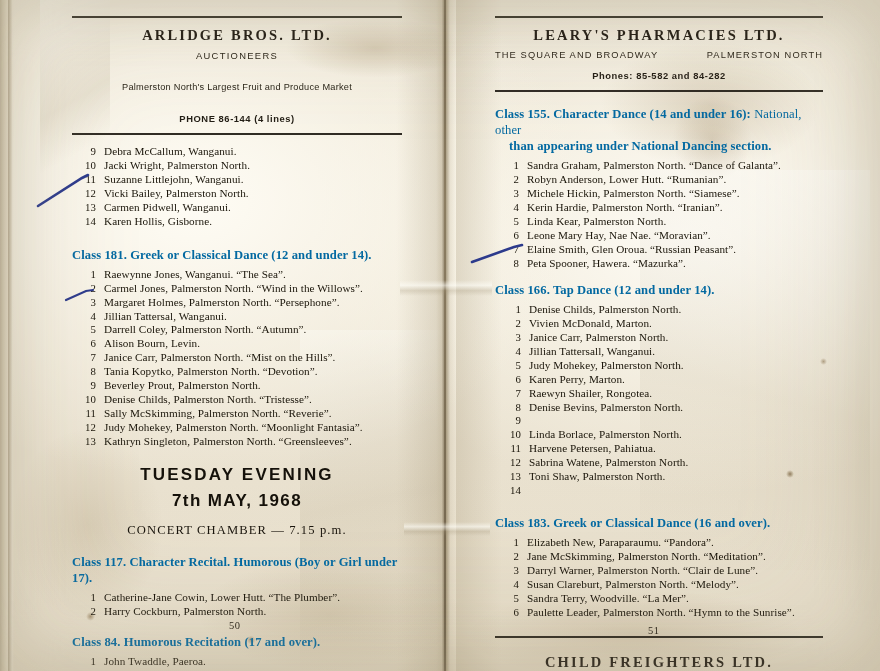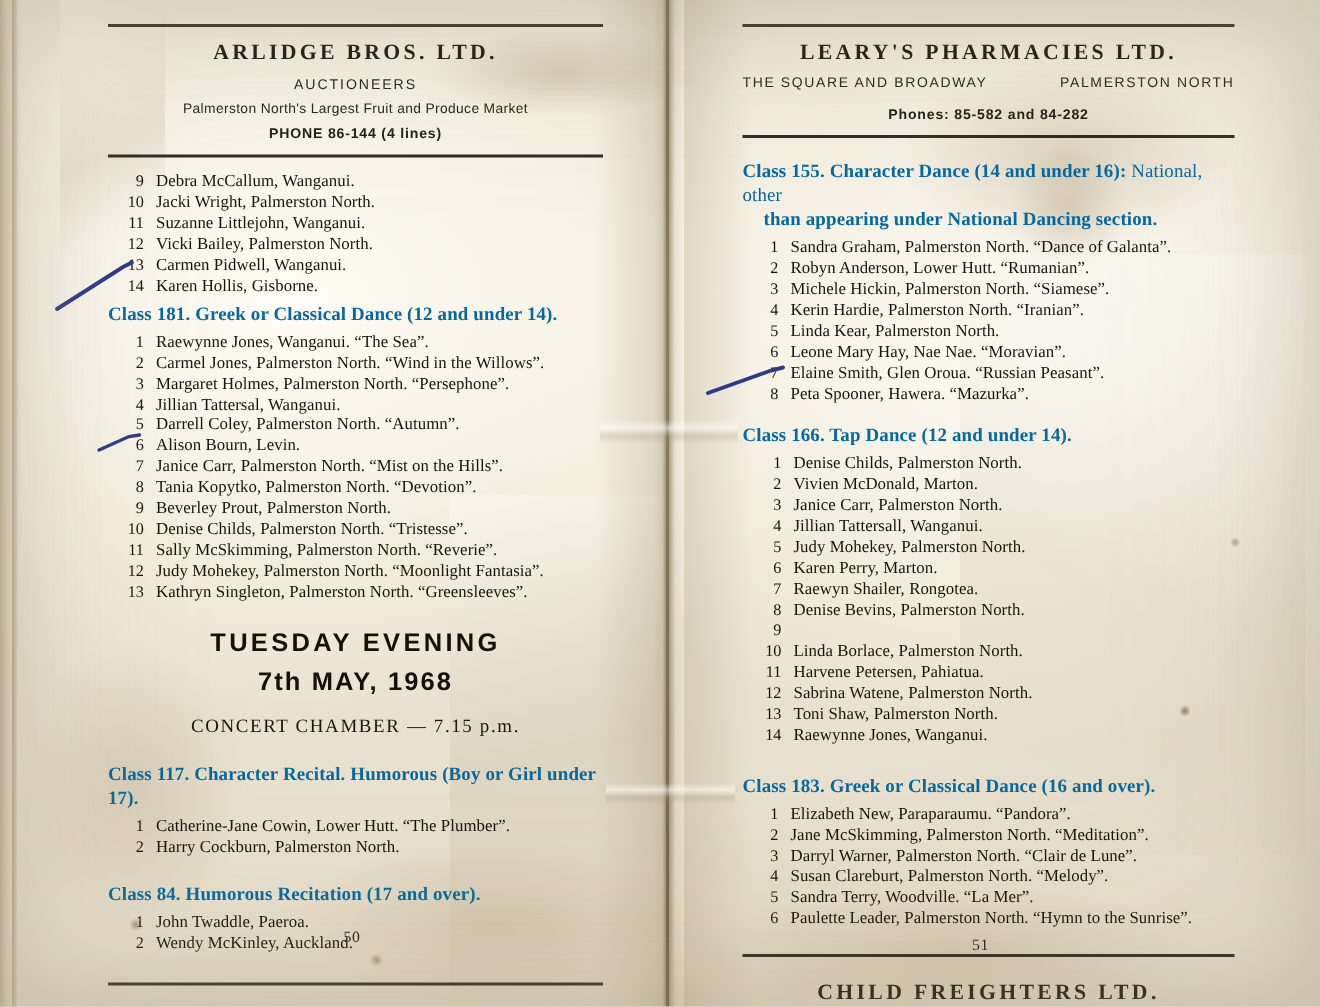--- a/index.html
+++ b/index.html
@@ -79,21 +79,21 @@
     font-weight:bold;font-size:14.5px;letter-spacing:.6px;
     color:#1a150e;margin:9px 0 6px;
   }
   .ad-name .sp{letter-spacing:2.2px;}
   .ad-sub{
     font-family:"Liberation Sans", sans-serif;
     font-size:9.4px;letter-spacing:1.3px;color:#2a2418;margin:4px 0;
   }
   .ad-sub2{
     font-family:"Liberation Sans", sans-serif;
-    font-size:9.2px;letter-spacing:.25px;color:#2a2418;margin:6px 0;
+    font-size:9.2px;letter-spacing:.25px;color:#2a2418;margin:21px 0;
   }
   .ad-phone{
     font-family:"Liberation Sans", sans-serif;
     font-weight:bold;font-size:9.4px;letter-spacing:.55px;color:#221d14;margin:6px 0 9px;
   }
   .ad-split{
     display:flex;justify-content:space-between;align-items:baseline;
     font-family:"Liberation Sans", sans-serif;
     font-size:9.3px;letter-spacing:1.1px;color:#2a2418;margin:5px 0;
   }
@@ -215,21 +215,21 @@
         <li>
             <span class="num">13</span>
             <span class="txt">Carmen Pidwell, Wanganui.</span>
           </li>
         <li>
             <span class="num">14</span>
             <span class="txt">Karen Hollis, Gisborne.</span>
           </li>
       </ol>
 
-      <div class="class-head" style="margin-top:2px;">Class 181. Greek or Classical Dance (12 and under 14).</div>
+      <div class="class-head" style="margin-top:18px;">Class 181. Greek or Classical Dance (12 and under 14).</div>
 
       <ol class="entries">
         <li>
             <span class="num">1</span>
             <span class="txt">Raewynne Jones, Wanganui. “The Sea”.</span>
           </li>
         <li>
             <span class="num">2</span>
             <span class="txt">Carmel Jones, Palmerston North. “Wind in the Willows”.</span>
           </li>
@@ -420,21 +420,20 @@
         <li>
             <span class="num">12</span>
             <span class="txt">Sabrina Watene, Palmerston North.</span>
           </li>
         <li>
             <span class="num">13</span>
             <span class="txt">Toni Shaw, Palmerston North.</span>
           </li>
         <li>
             <span class="num">14</span>
-            <span class="txt">Raewynne Jones, Wanganui.</span>
           </li>
       </ol>
 
       <div class="class-head" style="margin-top:18px;">Class 183. Greek or Classical Dance (16 and over).</div>
 
       <ol class="entries">
         <li>
             <span class="num">1</span>
             <span class="txt">Elizabeth New, Paraparaumu. “Pandora”.</span>
           </li>

